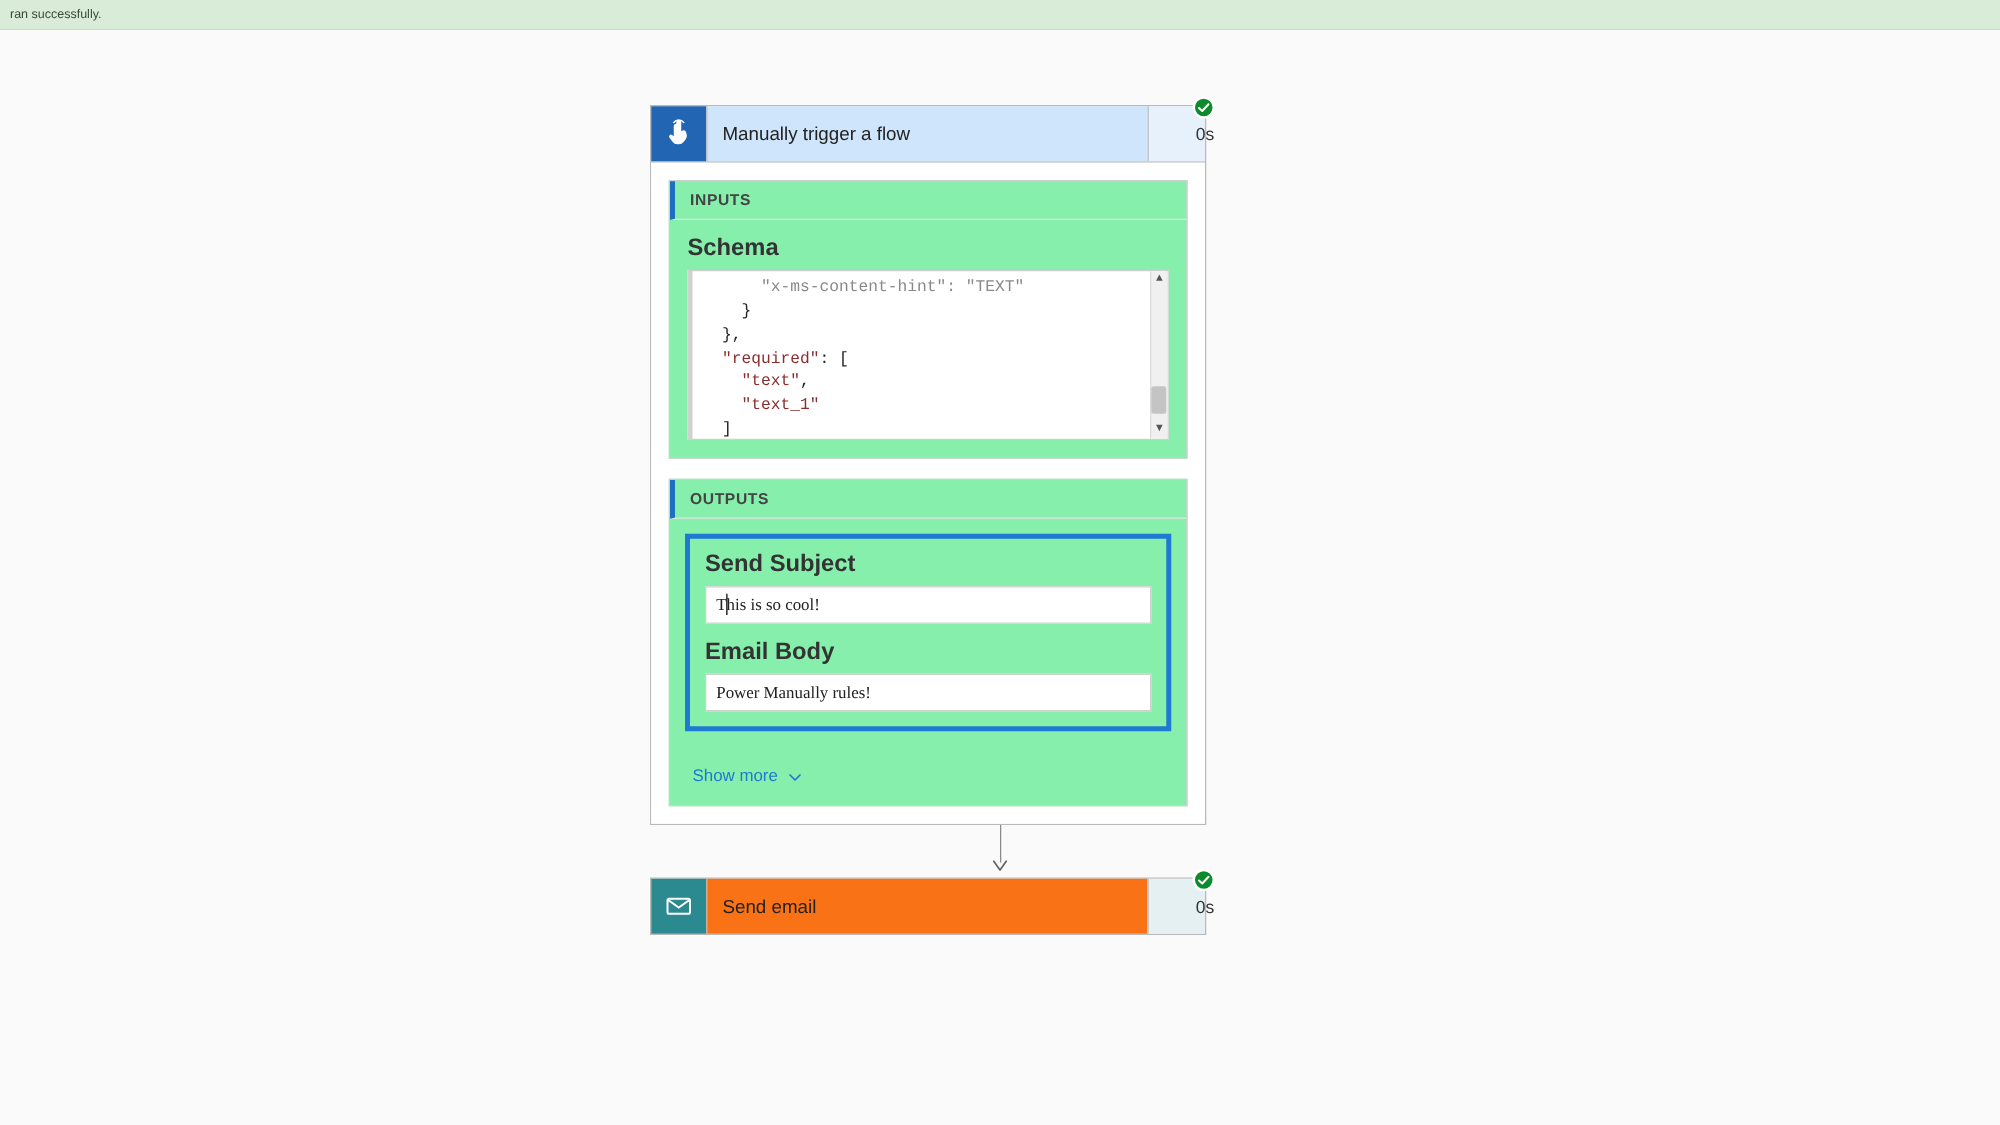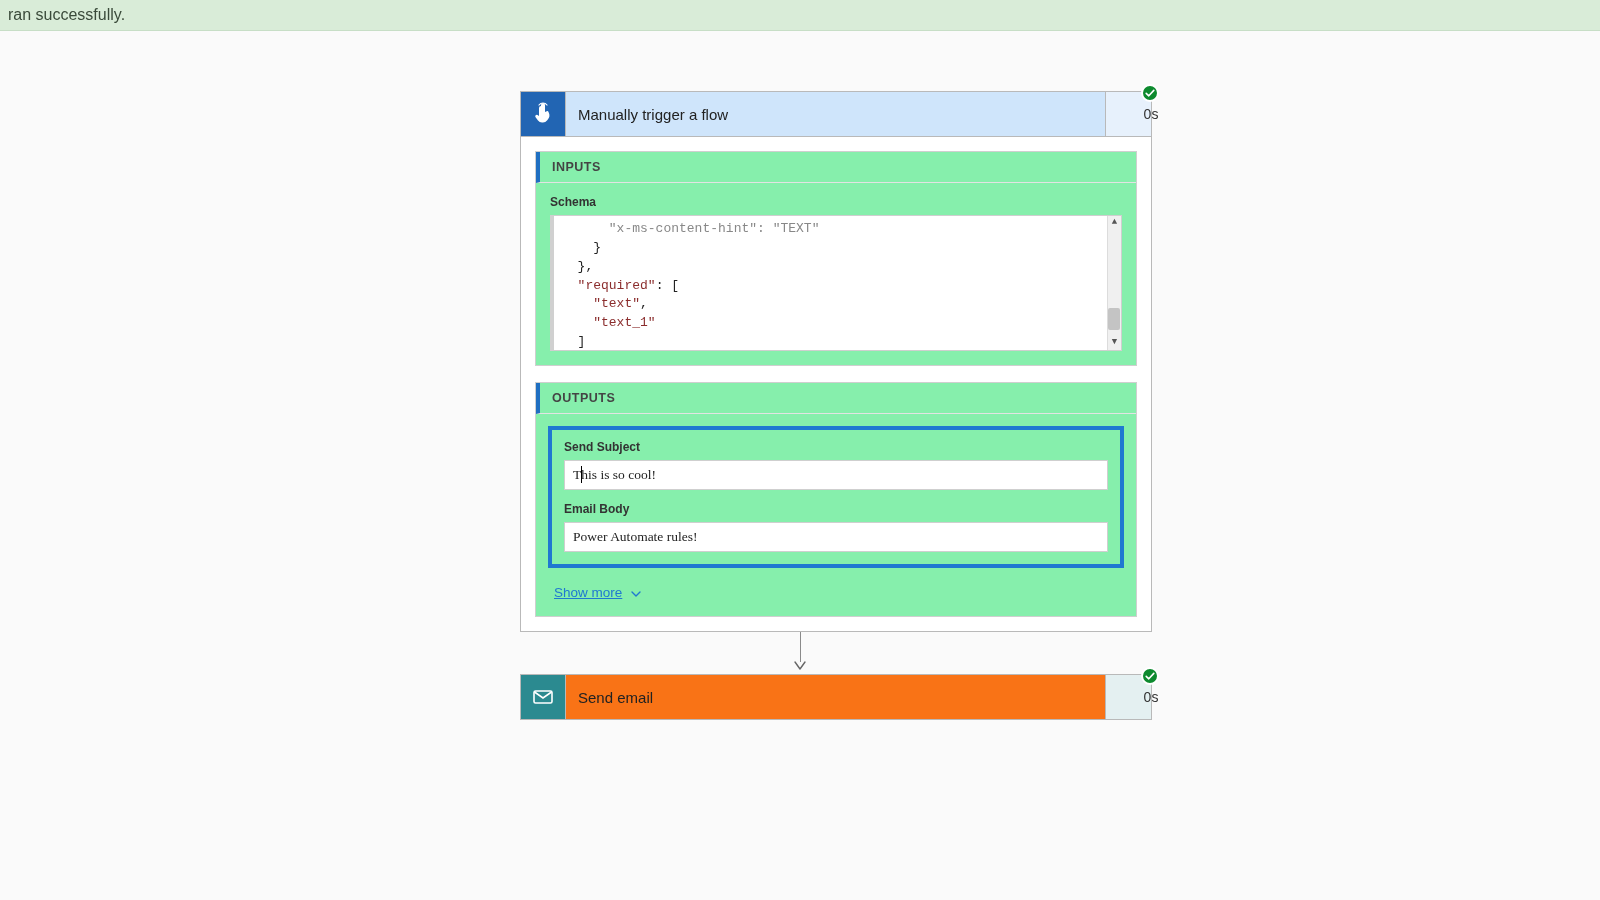--- a/index.html
+++ b/index.html
@@ -6,41 +6,41 @@
   body {
     font-family: "Segoe UI", Tahoma, sans-serif;
     background: #fafafa;
     width: 1600px;
     height: 900px;
     overflow: hidden;
   }
   .banner {
     background: #d9ecd8;
     color: #3a4a3a;
-    font-size: 16px;
+    font-size: 10px;
     padding: 6px 8px;
     border-bottom: 1px solid #c7dec6;
   }
   .canvas {
     position: relative;
     width: 100%;
     height: 100%;
   }
   .flow-col {
     position: absolute;
     left: 50%;
     transform: translateX(-50%);
     top: 60px;
     width: 560px;
   }
   .step-card {
     position: relative;
     border: 1px solid #b9b9b9;
     background: #fff;
-    width: 632px;
+    width: 445px;
   }
   .step-header {
     display: flex;
     align-items: stretch;
     height: 44px;
     cursor: pointer;
   }
   .step-icon {
     width: 44px;
     height: 44px;
@@ -104,21 +104,21 @@
     border-left: 4px solid #1f6fc1;
     padding: 8px 12px;
     font-size: 12.5px;
     letter-spacing: 0.5px;
     color: #444;
     font-weight: 600;
     border-bottom: 1px solid #e3e3e3;
   }
   .section-body { padding: 12px 14px 14px; }
   .field-label {
-    font-size: 12px;
+    font-size: 19px;
     color: #333;
     font-weight: 600;
     margin-bottom: 6px;
   }
   .schema-box {
     position: relative;
     border: 1px solid #cfcfcf;
     border-left: 4px solid #d0d0d0;
     font-family: Consolas, "Courier New", monospace;
     font-size: 13px;
@@ -178,29 +178,28 @@
   .value-box:last-of-type { margin-bottom: 0; }
   .text-cursor {
     position: absolute;
     left: 16px;
     top: 5px;
     width: 1.2px;
     height: 17px;
     background: #000;
   }
   .show-more {
-    margin-top: 15px;
+    margin-top: 26px;
     font-size: 13.5px;
     color: #1f78d1;
     cursor: pointer;
     display: inline-flex;
     align-items: flex-end;
     gap: 8px;
     padding: 2px 2px 2px 4px;
-    text-decoration: underline;
   }
   .show-more svg { width: 12px; height: 12px; }
   .connector {
     width: 560px;
     height: 42px;
     position: relative;
   }
   .connector-line {
     position: absolute;
     left: 50%;
@@ -269,21 +268,21 @@
           <div class="section-header">OUTPUTS</div>
           <div class="section-body">
             <div class="highlight-box">
               <div class="field-label">Send Subject</div>
               <div class="value-box">
                 <div class="text-cursor"></div>
                 <span>This is so cool!</span>
               </div>
               <div class="field-label">Email Body</div>
               <div class="value-box">
-                <span>Power Automate rules!</span>
+                <span>Power Manually rules!</span>
               </div>
             </div>
             <div class="show-more">
               <span>Show more</span>
               <svg viewBox="0 0 12 12">
                   <path d="M2 4 L6 8 L10 4" stroke="#1f78d1" stroke-width="1.4" fill="none" stroke-linecap="round" stroke-linejoin="round"></path>
                 </svg>
             </div>
           </div>
         </div>

